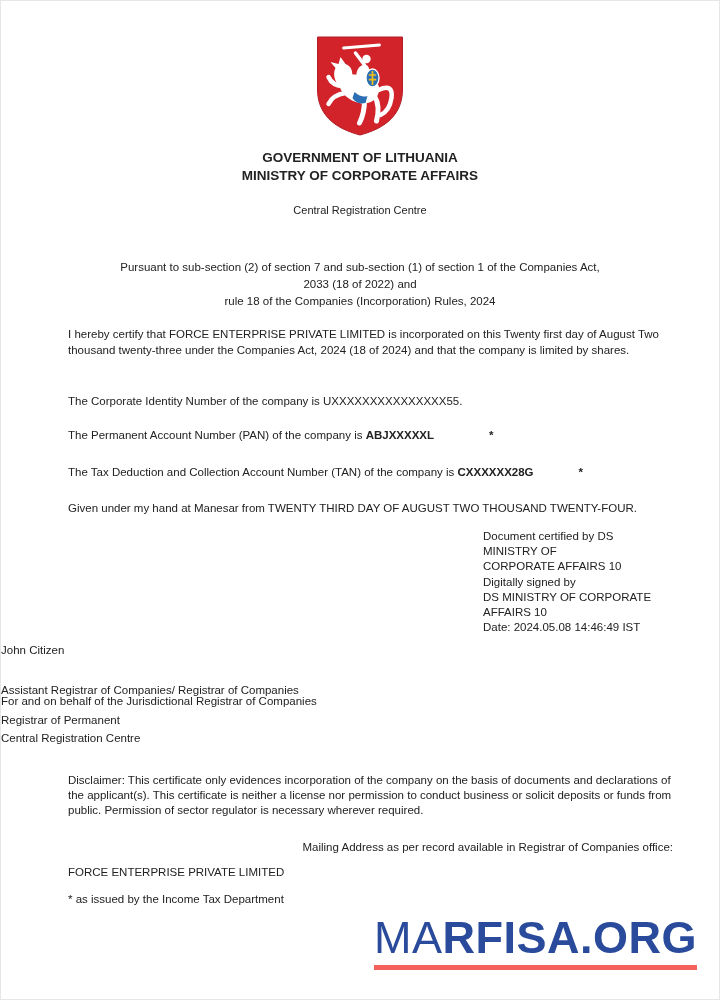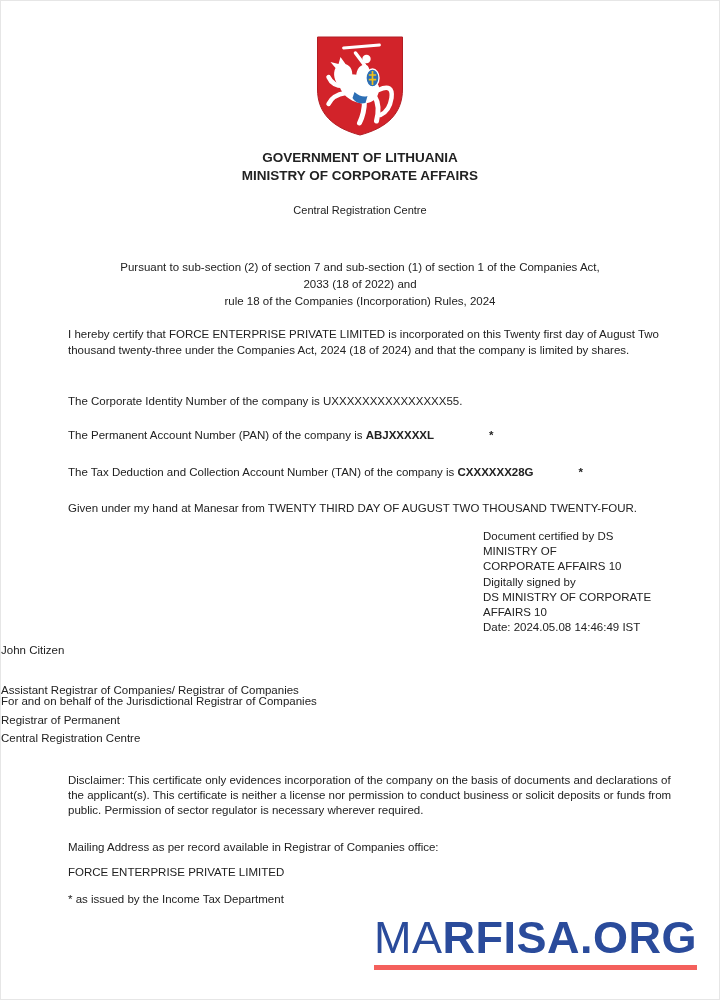--- a/index.html
+++ b/index.html
@@ -32,21 +32,21 @@
   .sigblock{left:482px;font-size:11.5px;line-height:15px;}
   .certified{top:528px;}
   .signed{top:554px;margin-top:20px;}
   .rline{left:0;right:68px;text-align:left;font-size:11.5px;}
   .signer{top:643px;}
   .role-0{top:668px;margin-top:15px;}
   .role-1{top:694px;}
   .role-2{top:713px;}
   .role-3{top:731px;}
   .disclaimer{top:772px;left:67px;width:607px;font-size:11.5px;line-height:15px;}
-  .mailing{top:838px;left:67px;width:605px;}
+  .mailing{top:838px;left:67px;width:605px;text-align:right;}
   .company{top:863px;left:67px;width:605px;}
   .footnote{top:890px;left:67px;width:605px;}
   .watermark{
     top:912px;right:22px;text-align:right;
     font-size:45px;line-height:50px;letter-spacing:0.5px;
     color:#2a4b9b;display:inline-block;
   }
   .wm-light{font-weight:300;}
   .wm-bold{font-weight:bold;}
   .wm-underline{display:block;height:5px;background:#f4605c;margin-top:2px;width:100%;}

